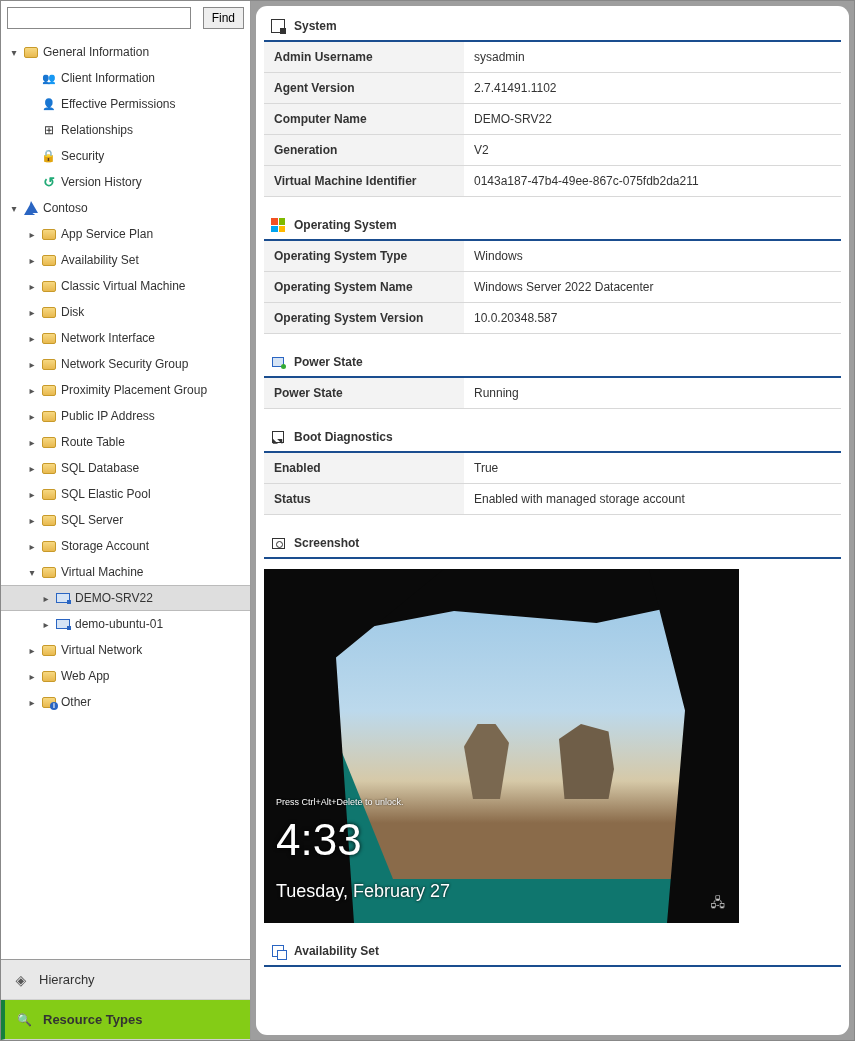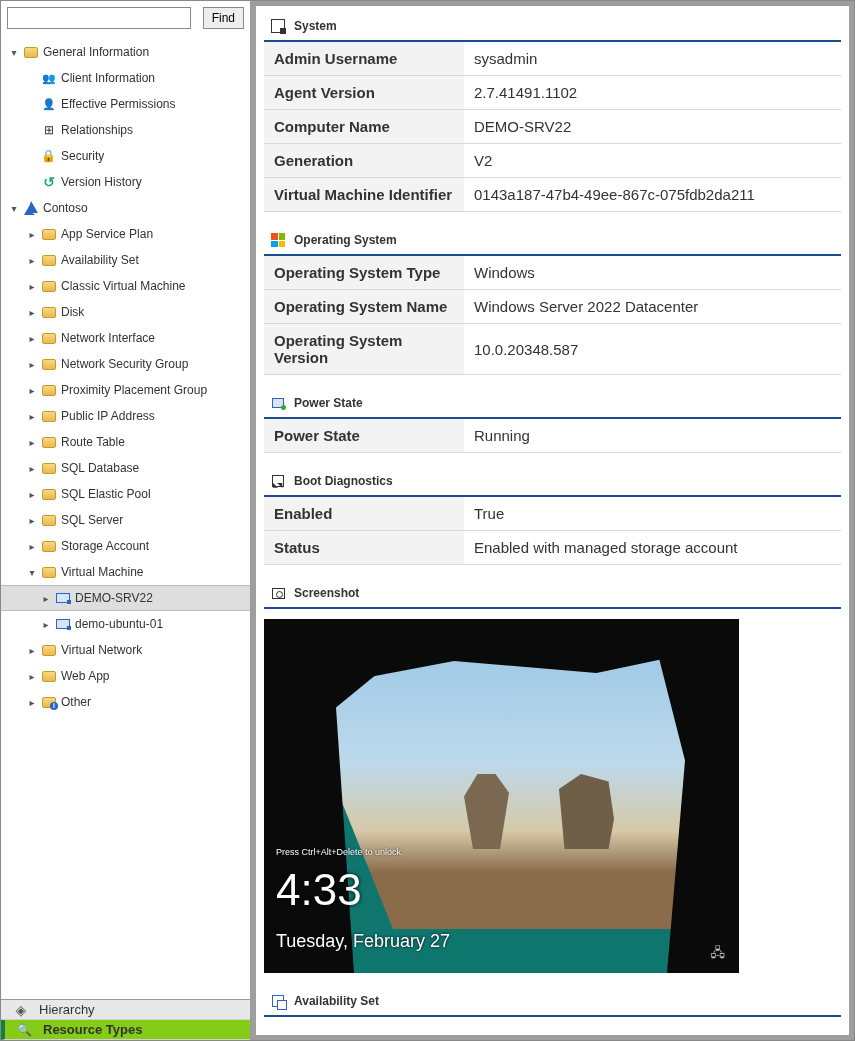--- a/index.html
+++ b/index.html
@@ -133,21 +133,21 @@
     text-align:center;
     line-height:8px;
     font-weight:bold;
   }
   .bottom-tabs {
     border-top: 1px solid #9a9a9a;
   }
   .tab {
     display:flex;
     align-items:center;
-    height: 20px;
+    height: 40px;
     padding: 0 12px;
     background: #e8e8e8;
     border-bottom: 1px solid #d0d0d0;
     cursor: pointer;
     font-size: 13px;
   }
   .tab.active {
     background: #84cc16;
     border-left: 4px solid #15803d;
     font-weight: 600;
@@ -163,20 +163,21 @@
     flex: 1;
     background: #9e9e9e;
     padding: 5px;
     position: relative;
   }
   .content-scroll {
     background: #fff;
     height: 100%;
     overflow-y: scroll;
     padding: 4px 8px 10px 8px;
+    border-radius: 11px;
   }
   .section {
     margin-top: 14px;
   }
   .section-header {
     display:flex;
     align-items:center;
     padding: 6px 4px;
     font-weight: 600;
     border-bottom: 2px solid #1a4d8f;
@@ -184,21 +185,21 @@
   .section-header .row-icon { margin-right: 8px; }
   .kv-table {
     width: 100%;
     border-collapse: collapse;
   }
   .kv-table tr {
     border-bottom: 1px solid #d8d8d8;
   }
   .kv-table td {
     padding: 8px 10px;
-    font-size: 15px;
+    font-size: 12px;
     vertical-align: middle;
   }
   .kv-table td.key {
     width: 200px;
     background: #f3f3f3;
     font-weight: 600;
   }
   .screenshot-img {
     width: 475px;
     height: 354px;

